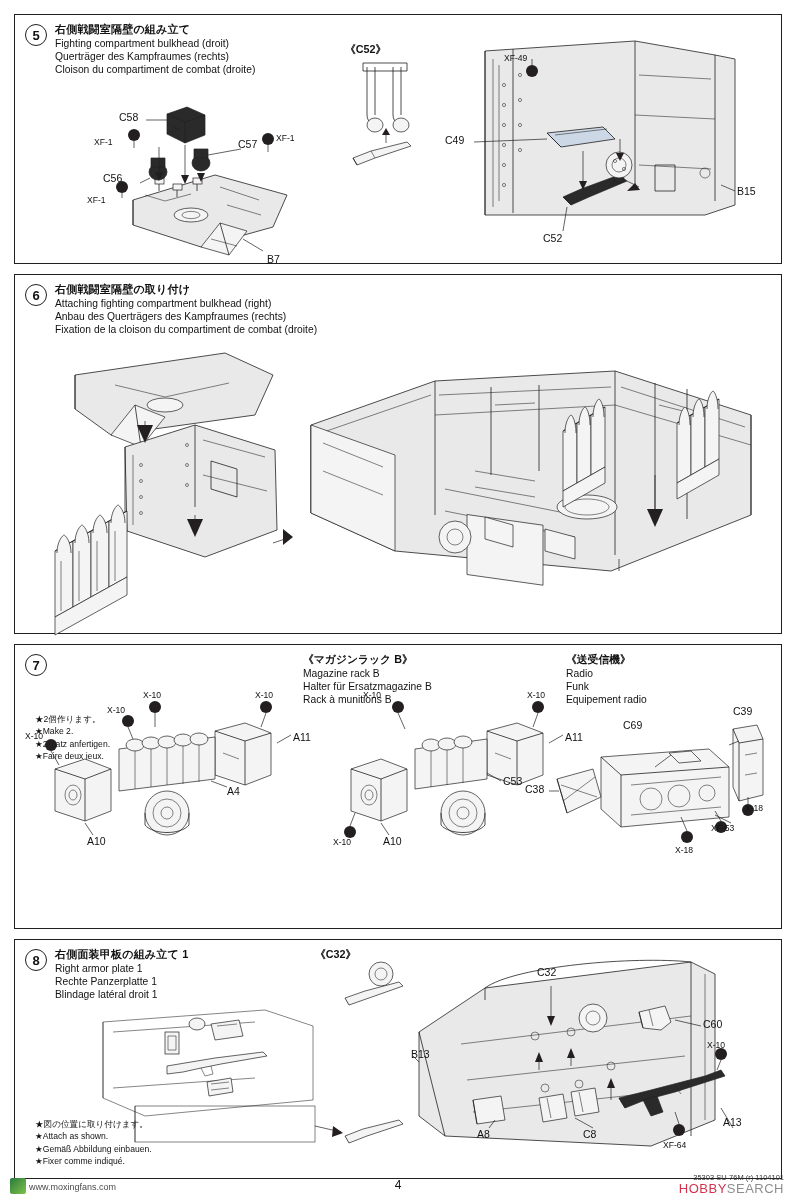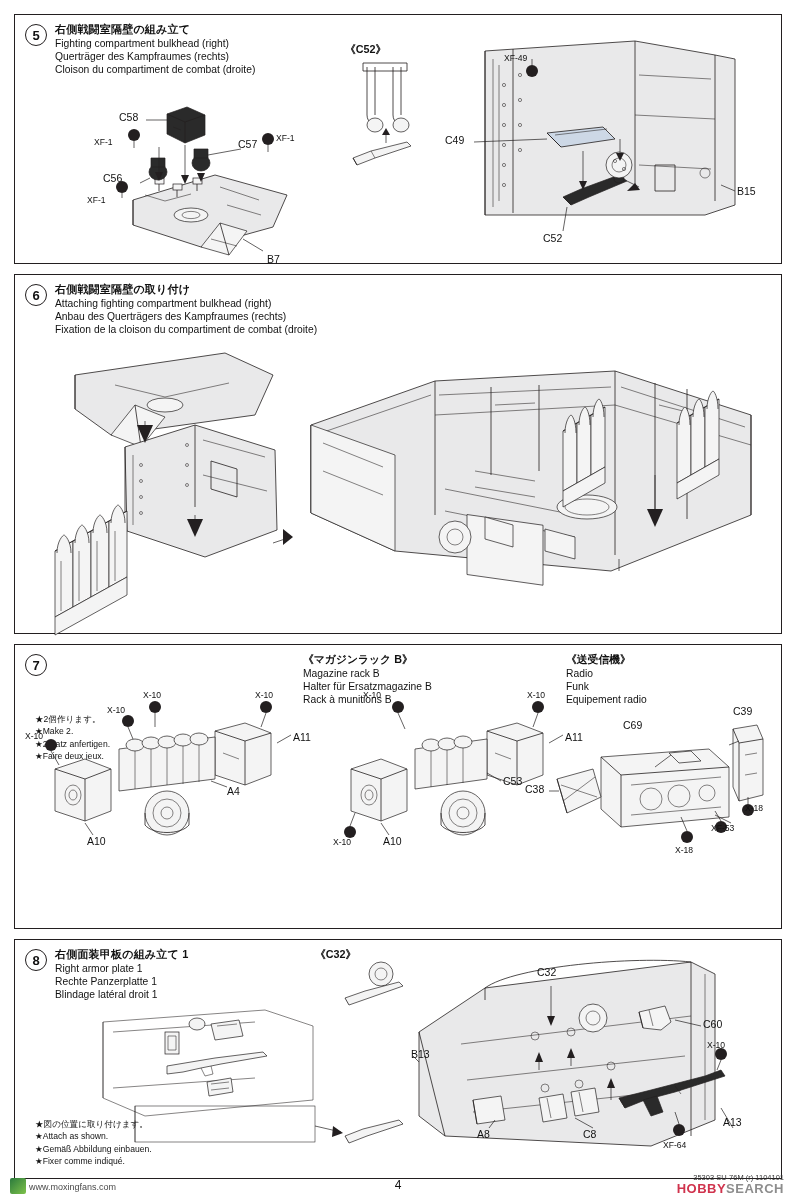--- a/index.html
+++ b/index.html
@@ -93,21 +93,21 @@
     width: 16px; height: 16px;
     background: linear-gradient(135deg,#2b7a3d,#7ec24a);
     vertical-align: -4px;
     margin-right: 3px;
     border-radius: 2px;
   }
   .wm-right {
     position: absolute;
     right: 12px; bottom: 4px;
     font-size: 13px;
-    font-weight: bold;
+    font-weight: normal;
     color: #c8102e;
     opacity: .85;
     letter-spacing: .5px;
   }
   .wm-right .grey { color: #7a7a7a; }
   .code-bottom {
     position: absolute;
     right: 12px; bottom: 18px;
     font-size: 7.5px;
     color: #333;
@@ -116,21 +116,21 @@
 </head>
 <body>
 
 <div class="page">
 
   <div class="panel" style="height:250px;">
     <div class="panel-inner">
       <div class="step-num">5</div>
       <div class="titles">
         <div class="jp">右側戦闘室隔壁の組み立て</div>
-        <div class="ln">Fighting compartment bulkhead (right)</div>
+        <div class="ln">Fighting compartment bulkhead (droit)</div>
         <div class="ln">Querträger des Kampfraumes (rechts)</div>
         <div class="ln">Cloison du compartiment de combat (droite)</div>
       </div>
 
       <div class="subtitle-block" style="left:330px; top:28px;">
         <div class="jp">《C52》</div>
       </div>
 
       <svg width="766" height="248" viewBox="0 0 766 248">
 

